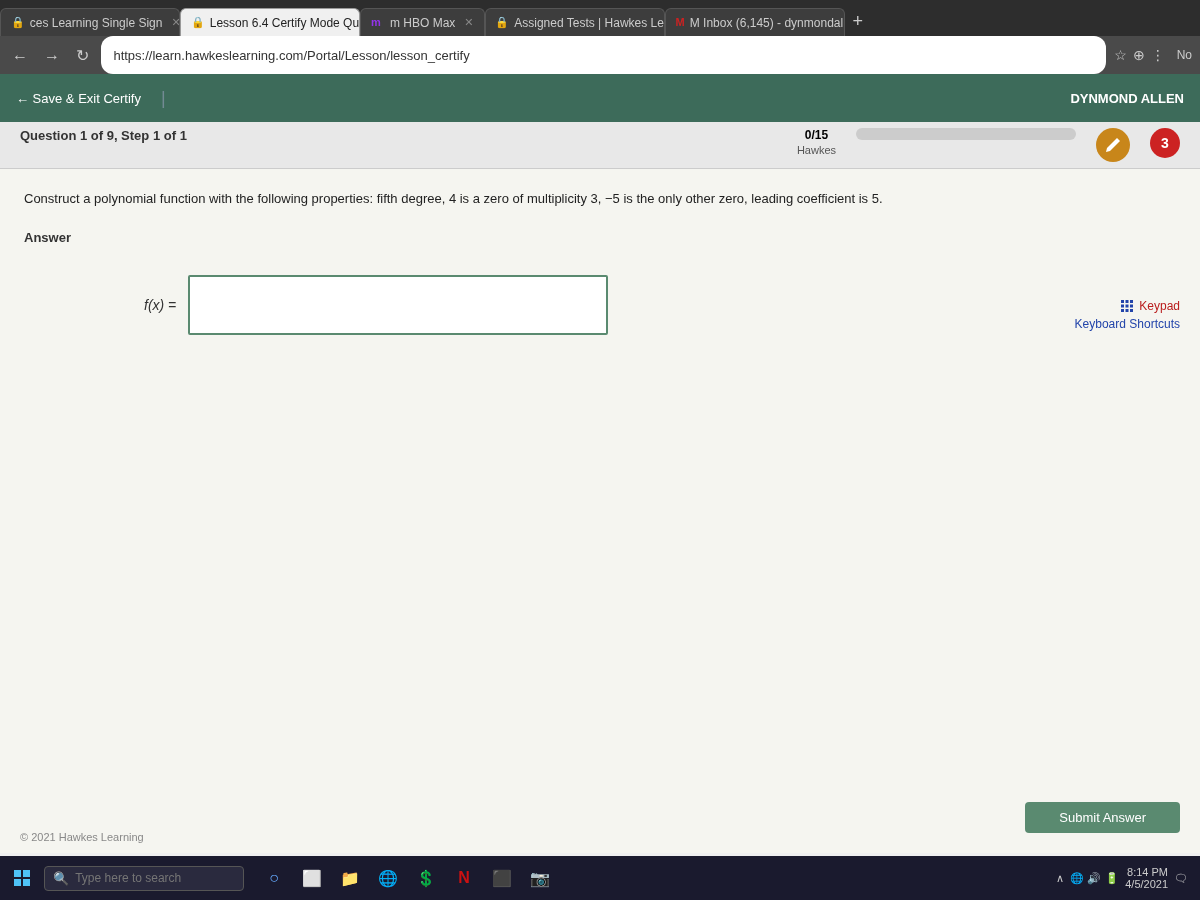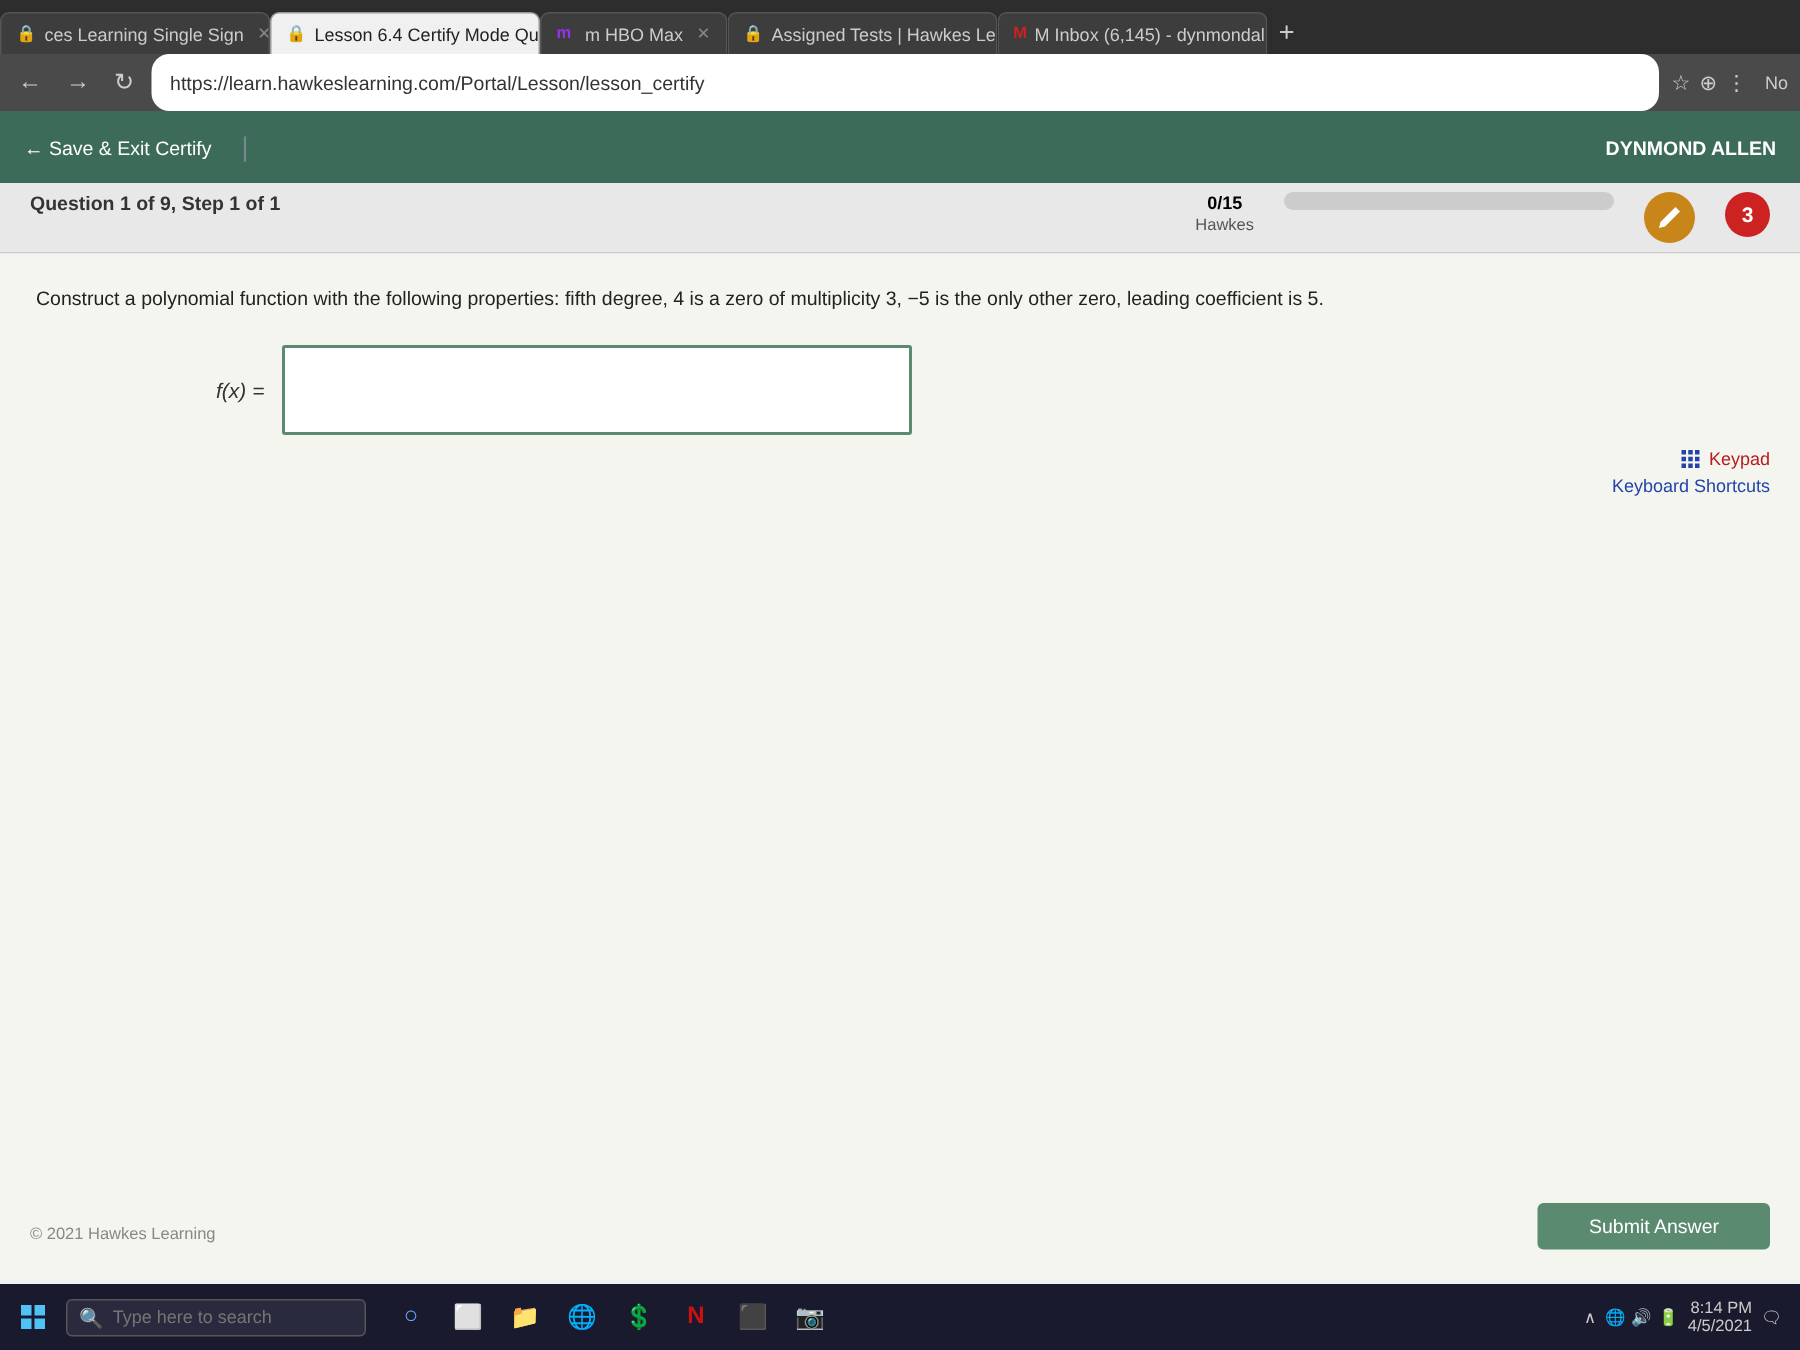--- a/index.html
+++ b/index.html
@@ -406,20 +406,21 @@
       </svg>
     </div>
 
     <div class="attempt-badge">3</div>
   </div>
 
   <div class="content-wrapper" style="position:relative; padding: 20px 24px;">
 
     <p class="problem-statement">Construct a polynomial function with the following properties: fifth degree, 4 is a zero of multiplicity 3, −5 is the only other zero, leading coefficient is 5.</p>
 
+    <p class="answer-label">Answer</p>
 
     <div class="answer-row">
       <span class="fx-label">f(x) =</span>
       <div class="answer-input-box"></div>
     </div>
 
     <div class="tools-panel">
       <div class="keypad-btn">
         <svg width="14" height="14" viewBox="0 0 14 14">
           <rect x="1" y="1" width="3" height="3" fill="#2244aa"></rect>
@@ -434,21 +435,21 @@
         </svg>
         <span>Keypad</span>
       </div>
       <span class="keyboard-shortcuts-btn">Keyboard Shortcuts</span>
     </div>
 
     <div class="submit-area" style="position:absolute;bottom:20px;right:20px;">
       <button class="submit-btn">Submit Answer</button>
     </div>
 
-    <div class="page-footer" style="position:absolute;bottom:24px;left:20px;">
+    <div class="page-footer" style="position:absolute;bottom:10px;left:20px;">
       <span>© 2021 Hawkes Learning</span>
     </div>
 
   </div>
 
 </div>
 
 <div class="taskbar">
   <div class="taskbar-start">
     <svg width="18" height="18" viewBox="0 0 18 18">

